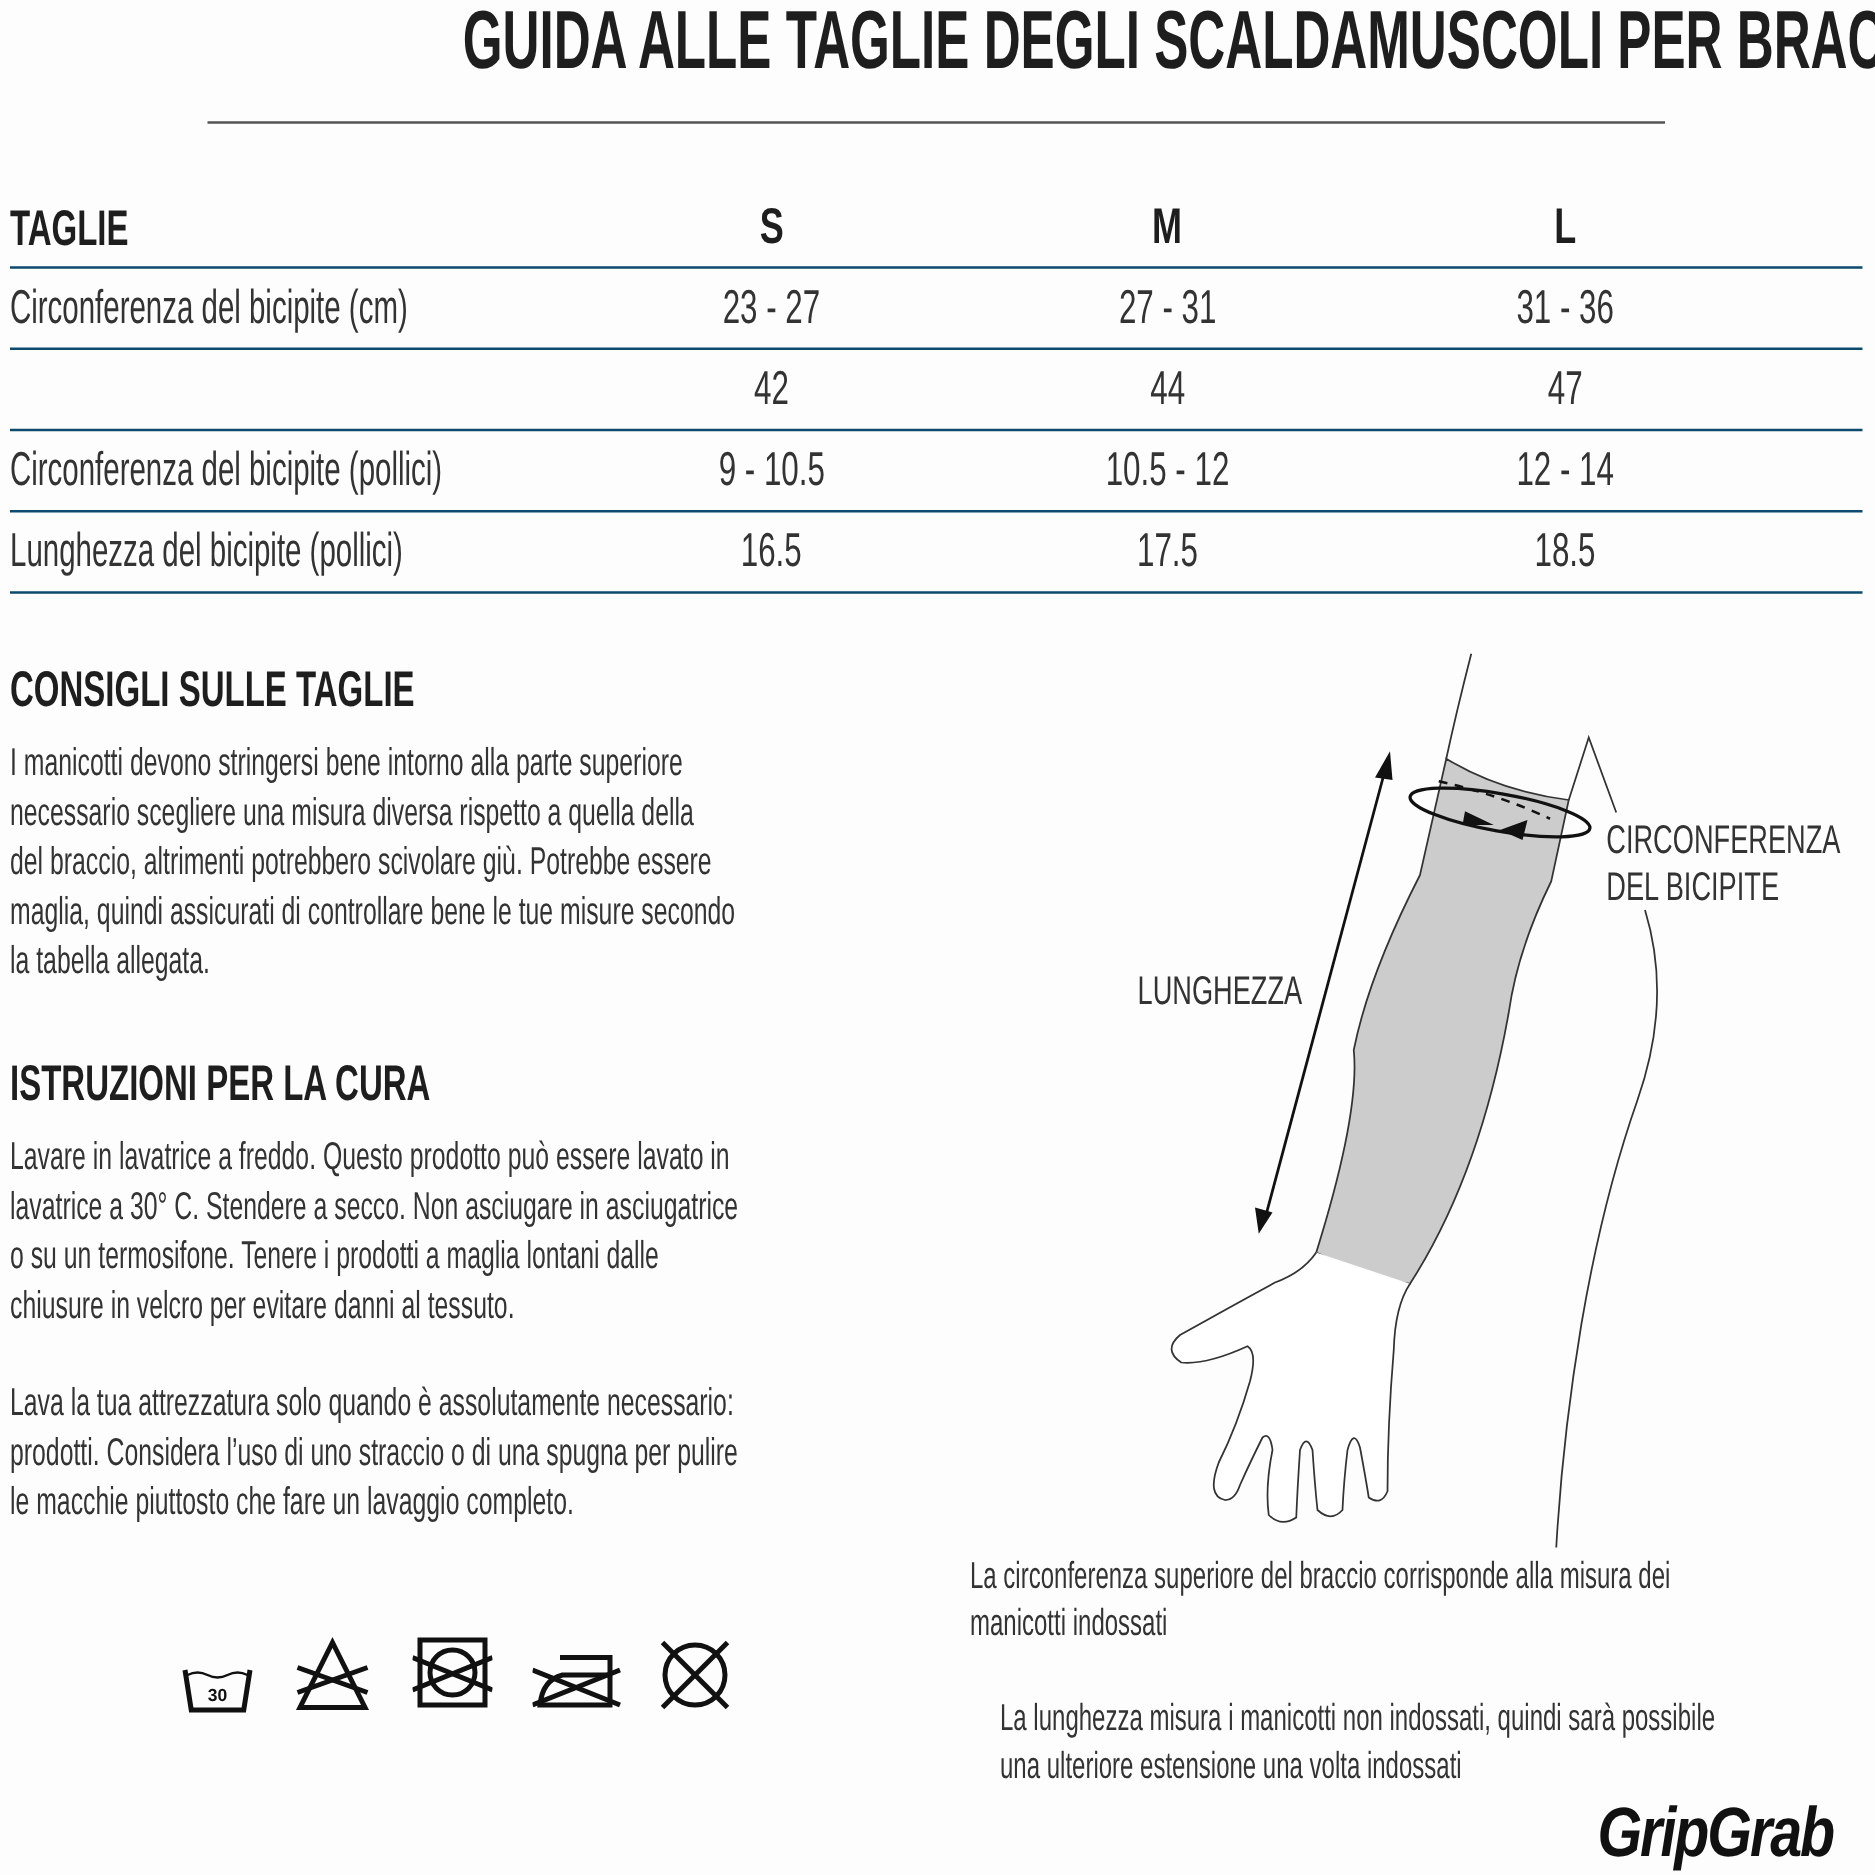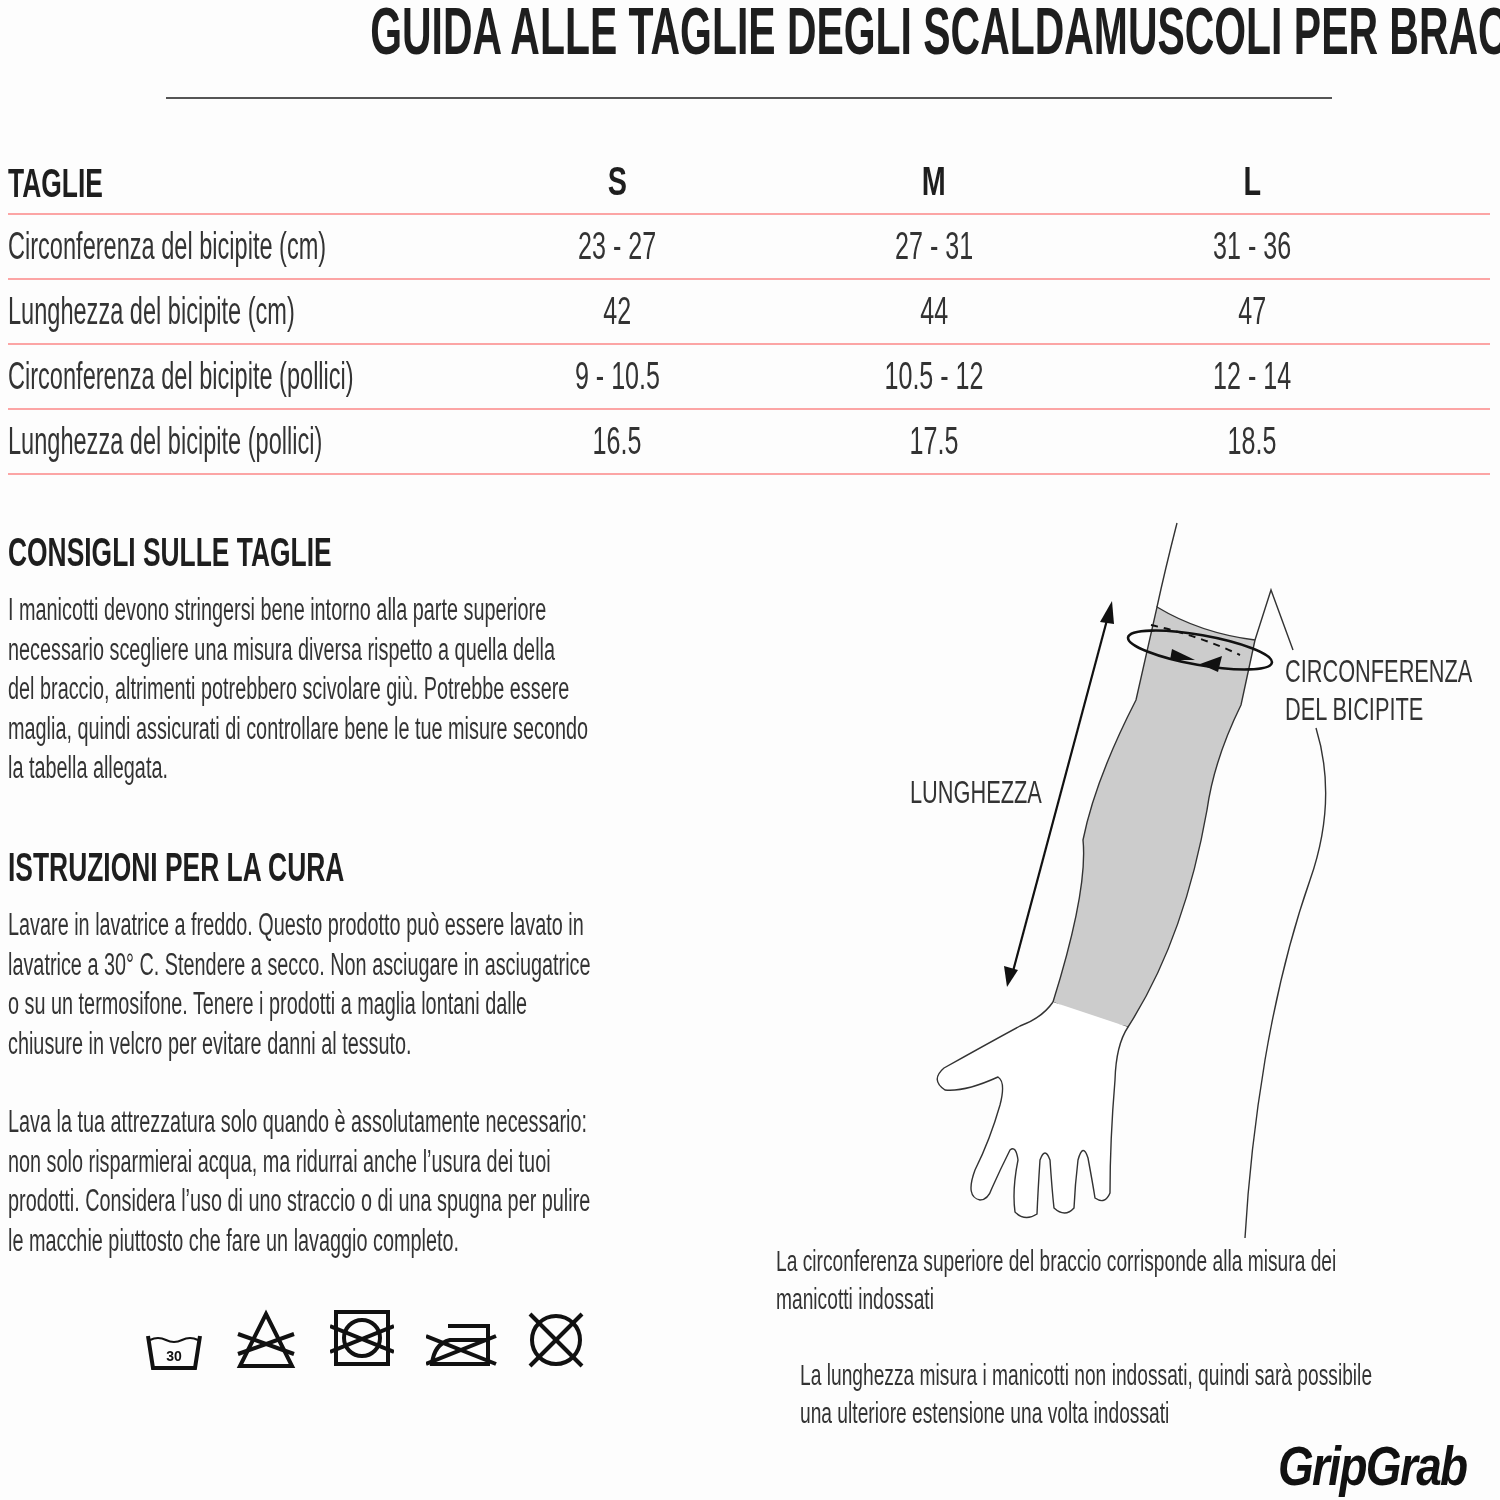--- a/index.html
+++ b/index.html
@@ -43,21 +43,21 @@
       left: 166px; top: 97px; width: 1166px; height: 2px; background: #555;
     }
 
     
     .table {
       left: 8px; top: 150px; width: 1482px;
     }
     .trow {
       position: relative;
       height: 63px;
-      border-bottom: 2px solid #fca5a5;
+      border-bottom: 2px solid #0c4a6e;
     }
     .trow.header { height: 63px; }
     .tcell {
       position: absolute;
       top: 0;
       height: 63px;
       line-height: 63px;
     }
     .tcell.label { left: 0; }
     .tcell.col { width: 200px; margin-left: -100px; text-align: center; }
@@ -165,21 +165,20 @@
   </div>
 
   <div class="trow">
     <div class="tcell label td-label"><span class="cond">Circonferenza del bicipite (cm)</span></div>
     <div class="tcell col c1 td-val"><span class="cond">23 - 27</span></div>
     <div class="tcell col c2 td-val"><span class="cond">27 - 31</span></div>
     <div class="tcell col c3 td-val"><span class="cond">31 - 36</span></div>
   </div>
 
   <div class="trow">
-    <div class="tcell label td-label"><span class="cond">Lunghezza del bicipite (cm)</span></div>
     <div class="tcell col c1 td-val"><span class="cond">42</span></div>
     <div class="tcell col c2 td-val"><span class="cond">44</span></div>
     <div class="tcell col c3 td-val"><span class="cond">47</span></div>
   </div>
 
   <div class="trow">
     <div class="tcell label td-label"><span class="cond">Circonferenza del bicipite (pollici)</span></div>
     <div class="tcell col c1 td-val"><span class="cond">9 - 10.5</span></div>
     <div class="tcell col c2 td-val"><span class="cond">10.5 - 12</span></div>
     <div class="tcell col c3 td-val"><span class="cond">12 - 14</span></div>
@@ -208,21 +207,20 @@
   <span class="cond">ISTRUZIONI PER LA CURA</span>
 </div>
 <div class="abs para" style="left:8px; top:905px; width:720px;">
   <span class="line"><span class="cond">Lavare in lavatrice a freddo. Questo prodotto può essere lavato in</span></span>
   <span class="line"><span class="cond">lavatrice a 30° C. Stendere a secco. Non asciugare in asciugatrice</span></span>
   <span class="line"><span class="cond">o su un termosifone. Tenere i prodotti a maglia lontani dalle</span></span>
   <span class="line"><span class="cond">chiusure in velcro per evitare danni al tessuto.</span></span>
 </div>
 <div class="abs para" style="left:8px; top:1102px; width:720px;">
   <span class="line"><span class="cond">Lava la tua attrezzatura solo quando è assolutamente necessario:</span></span>
-  <span class="line"><span class="cond">non solo risparmierai acqua, ma ridurrai anche l’usura dei tuoi</span></span>
   <span class="line"><span class="cond">prodotti. Considera l’uso di uno straccio o di una spugna per pulire</span></span>
   <span class="line"><span class="cond">le macchie piuttosto che fare un lavaggio completo.</span></span>
 </div>
 
 <div class="care-icon" style="left:142px;">
   <svg width="64" height="64" viewBox="0 0 64 64">
     <path d="M6 28 L11 60 L53 60 L58 28" fill="none" stroke="#111" stroke-width="4"></path>
     <path d="M8 32 Q16 28 24 32 Q32 36 40 32 Q48 28 56 32" fill="none" stroke="#111" stroke-width="2"></path>
     <text x="32" y="53" text-anchor="middle" font-family="Liberation Sans, sans-serif" font-weight="700" font-size="14" fill="#111">30</text>
   </svg>

